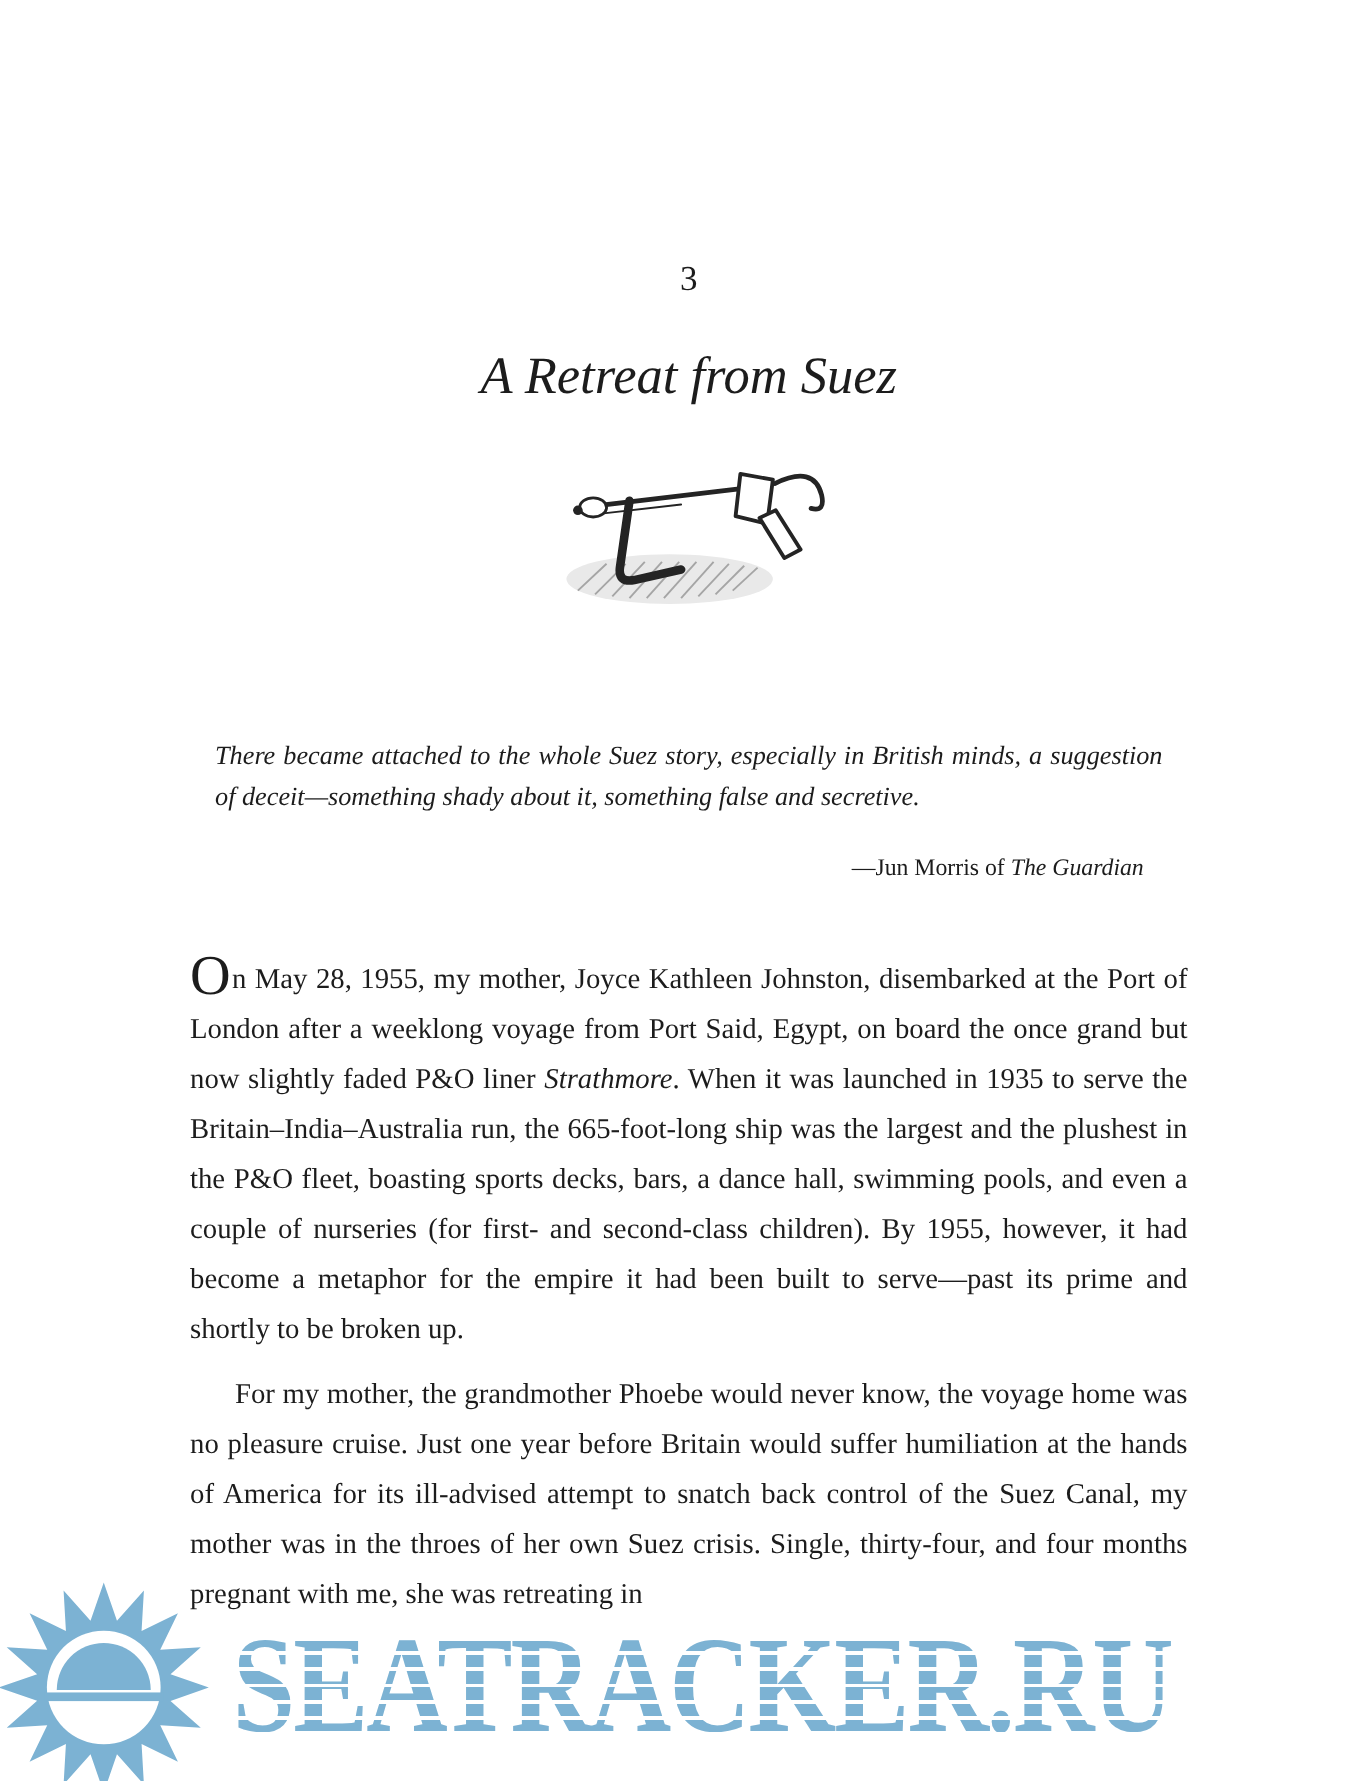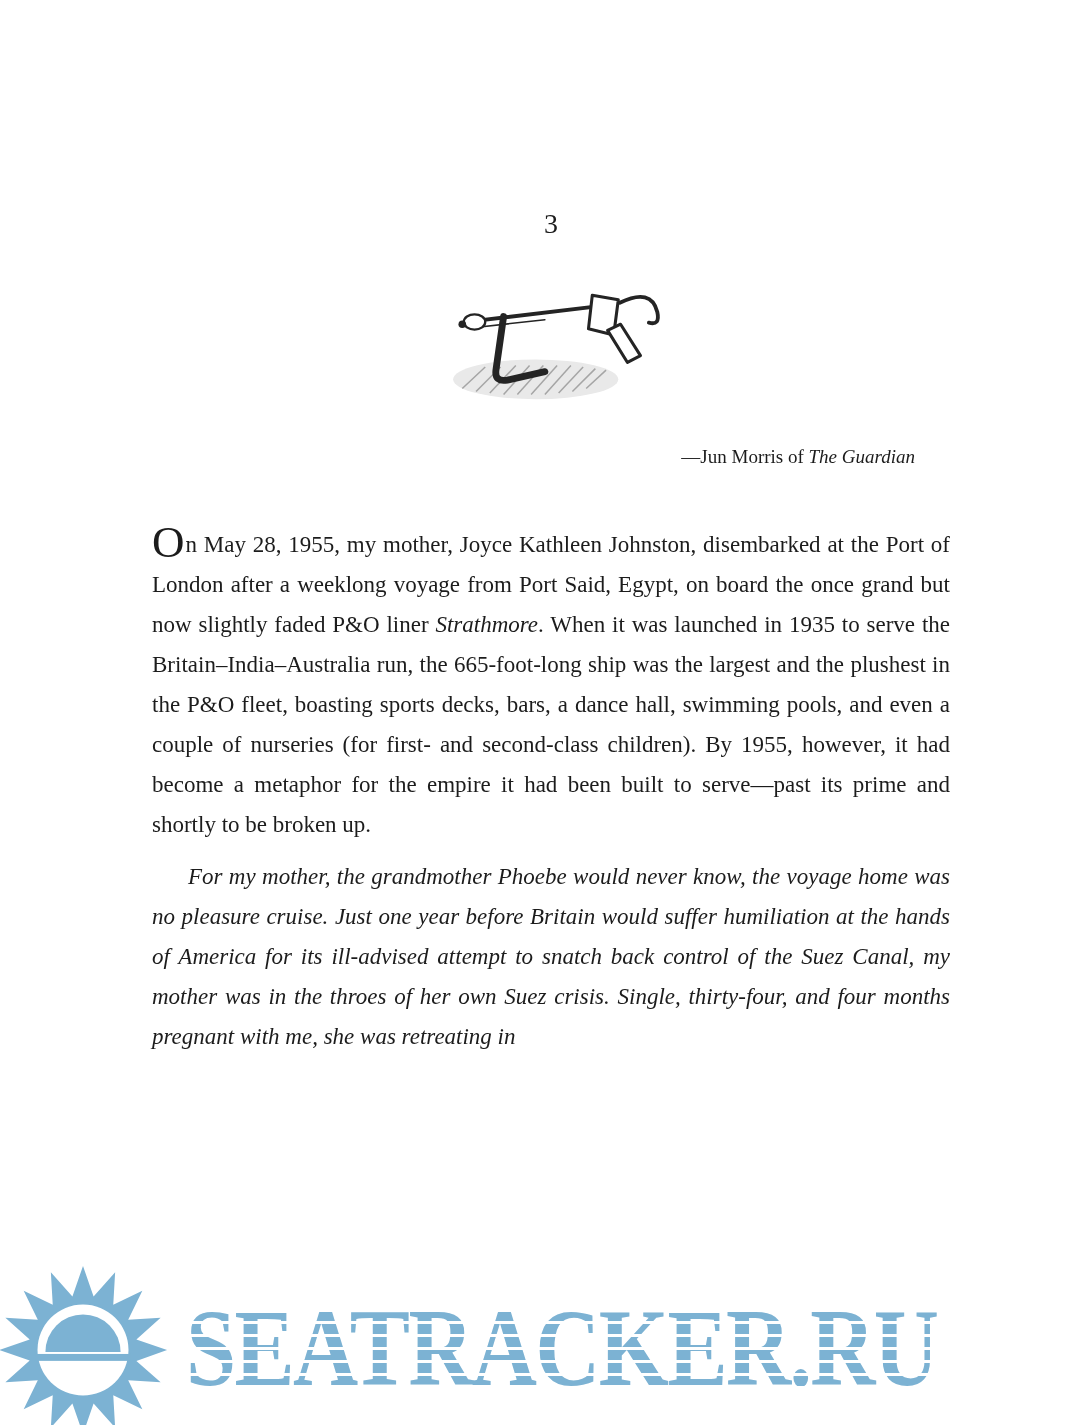--- a/index.html
+++ b/index.html
@@ -49,21 +49,21 @@
     font-size: 19px;
   }
   .attribution i { font-style: italic; }
   .body-text {
     margin-top: 52px;
     font-size: 23px;
     line-height: 40px;
     text-align: justify;
   }
   .body-text p { margin: 12px; }
-  .body-text p + p { text-indent: 36px; font-style: italic; }
+  .body-text p + p { text-indent: 36px; }
   .body-text i { font-style: italic; }
   .initial-cap {
     font-size: 45px;
     line-height: 1;
     vertical-align: -5px;
     letter-spacing: 1px;
   }
   .watermark {
     position: absolute;
     left: 0; right: 0; bottom: 0;
@@ -106,20 +106,21 @@
   }
 </style>
 </head>
 <body>
 
 <div class="page">
   <div class="content">
 
     <div class="chapter-number">3</div>
 
+    <h1 class="chapter-title">A Retreat from Suez</h1>
 
     <div class="illustration-wrap">
       <svg viewBox="0 0 320 170" aria-hidden="true">
 
         <ellipse cx="140" cy="122" rx="108" ry="26" fill="#e9e9e9"></ellipse>
         <g stroke="#9a9a9a" stroke-width="2" fill="none" opacity="0.85">
           <path d="M44,134 L74,106"></path>
           <path d="M62,138 L94,106"></path>
           <path d="M80,140 L114,104"></path>
           <path d="M98,142 L132,104"></path>
@@ -140,20 +141,21 @@
         <circle cx="44" cy="50" r="5" fill="#242424"></circle>
 
         <path d="M214,12 L248,18 L242,64 L209,56 Z" fill="#ffffff" stroke="#242424" stroke-width="4" stroke-linejoin="round"></path>
 
         <path d="M234,58 L260,100 L277,91 L251,50 Z" fill="#ffffff" stroke="#242424" stroke-width="4" stroke-linejoin="round"></path>
 
         <path d="M250,22 Q291,2 299,34 Q303,52 288,48" fill="none" stroke="#242424" stroke-width="5" stroke-linecap="round"></path>
       </svg>
     </div>
 
+    <div class="epigraph">There became attached to the whole Suez story, especially in British minds, a suggestion of deceit—something shady about it, something false and secretive.</div>
 
     <div class="attribution"><span>—Jun Morris of </span><i>The Guardian</i></div>
 
     <div class="body-text">
       <p><span class="initial-cap">O</span><span>n May 28, 1955, my mother, Joyce Kathleen Johnston, disembarked at the Port of London after a weeklong voyage from Port Said, Egypt, on board the once grand but now slightly faded P&amp;O liner </span><i>Strathmore</i><span>. When it was launched in 1935 to serve the Britain–India–Australia run, the 665-foot-long ship was the largest and the plushest in the P&amp;O fleet, boasting sports decks, bars, a dance hall, swimming pools, and even a couple of nurseries (for first- and second-class children). By 1955, however, it had become a metaphor for the empire it had been built to serve—past its prime and shortly to be broken up.</span></p>
       <p>For my mother, the grandmother Phoebe would never know, the voyage home was no pleasure cruise. Just one year before Britain would suffer humiliation at the hands of America for its ill-advised attempt to snatch back control of the Suez Canal, my mother was in the throes of her own Suez crisis. Single, thirty-four, and four months pregnant with me, she was retreating in</p>
     </div>
 
   </div>
 

